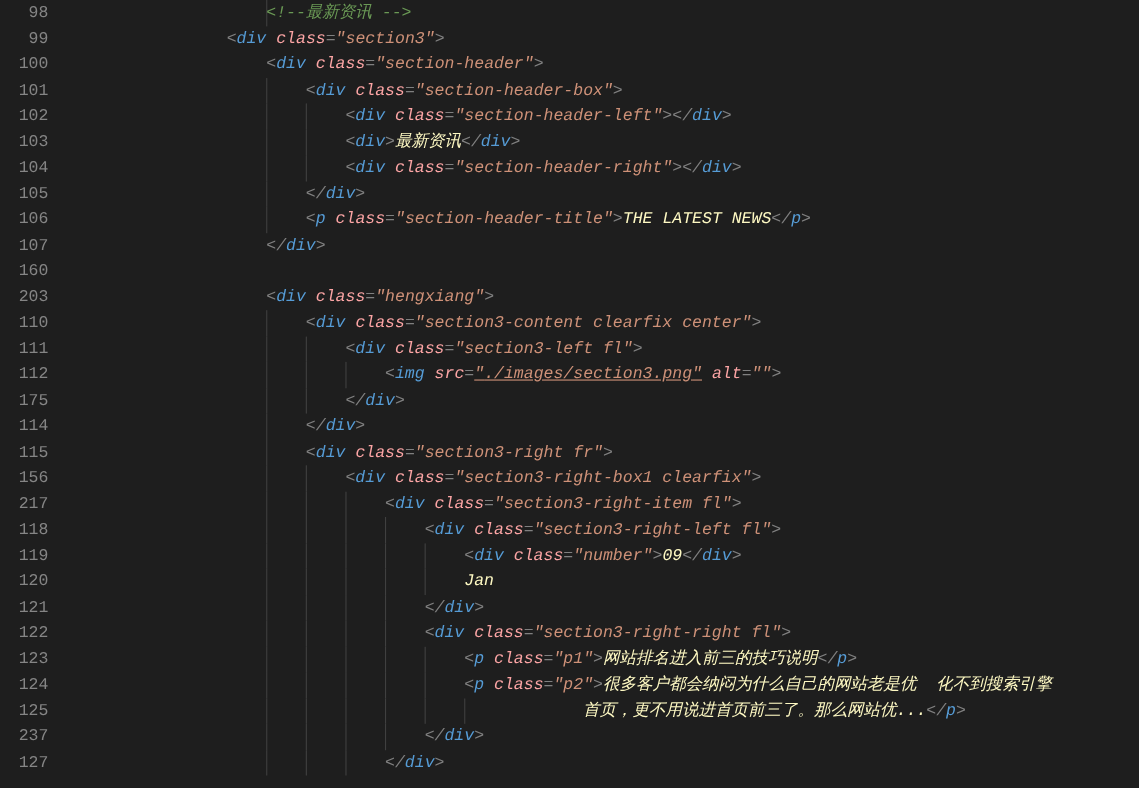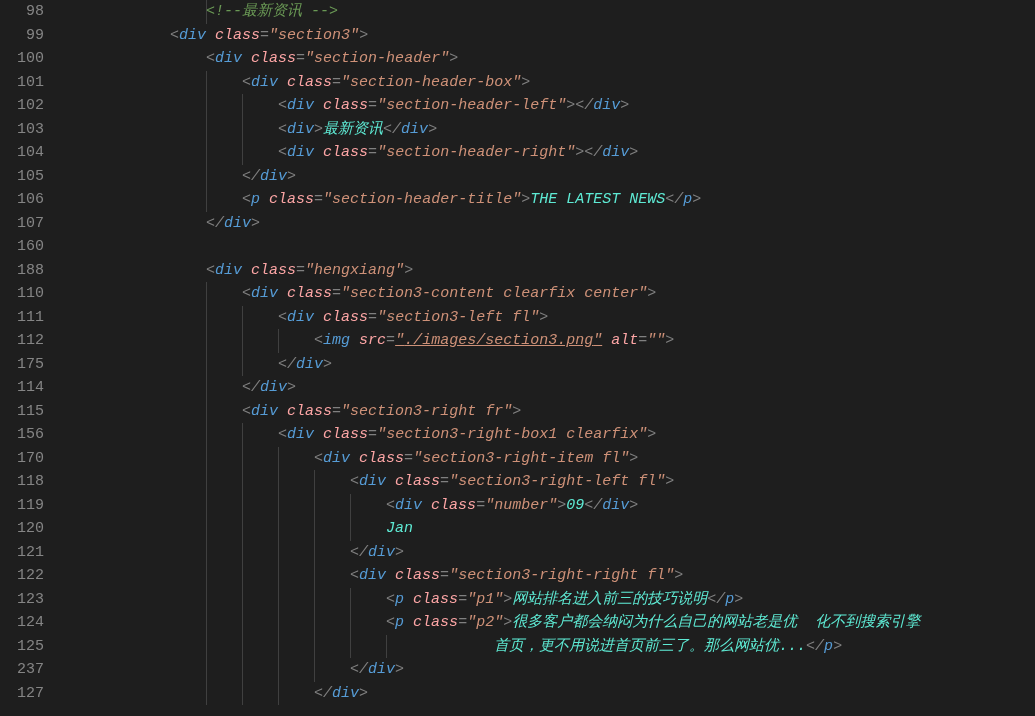--- a/index.html
+++ b/index.html
@@ -9,20 +9,21 @@
     font-family: Consolas, "Courier New", monospace;
     font-size: 15px;
     line-height: 23.5px;
     height: 100%;
     overflow: hidden;
   }
   .editor {
     display: flex;
     height: 100%;
     width: 100%;
+    gap: 36px;
   }
   .gutter {
     width: 62px;
     text-align: right;
     padding-right: 18px;
     color: #858585;
     user-select: none;
     flex-shrink: 0;
   }
   .gutter div { height: 23.5px; }
@@ -37,21 +38,21 @@
     position: relative;
   }
   .code-line .content {
     position: relative;
     z-index: 2;
   }
   .tok-br   { color: #808080; }       
   .tok-tag  { color: #569cd6; }       
   .tok-attr { color: #fca5a5; }       
   .tok-str  { color: #ce9178; }       
-  .tok-txt  { color: #5eead4; }       
+  .tok-txt  { color: #fef9c3; }       
   .tok-cmt  { color: #6a9955; }       
   .underline { text-decoration: underline; }
   .indent-guide {
     position: absolute;
     top: 0;
     bottom: 0;
     border-left: 1px solid #404040;
     z-index: 1;
   }
 </style>
@@ -64,29 +65,29 @@
       <div>99</div>
       <div>100</div>
       <div>101</div>
       <div>102</div>
       <div>103</div>
       <div>104</div>
       <div>105</div>
       <div>106</div>
       <div>107</div>
       <div>160</div>
-      <div>188</div>
+      <div>203</div>
       <div>110</div>
       <div>111</div>
       <div>112</div>
       <div>175</div>
       <div>114</div>
       <div>115</div>
       <div>156</div>
-      <div>170</div>
+      <div>217</div>
       <div>118</div>
       <div>119</div>
       <div>120</div>
       <div>121</div>
       <div>122</div>
       <div>123</div>
       <div>124</div>
       <div>125</div>
       <div>237</div>
       <div>127</div>

